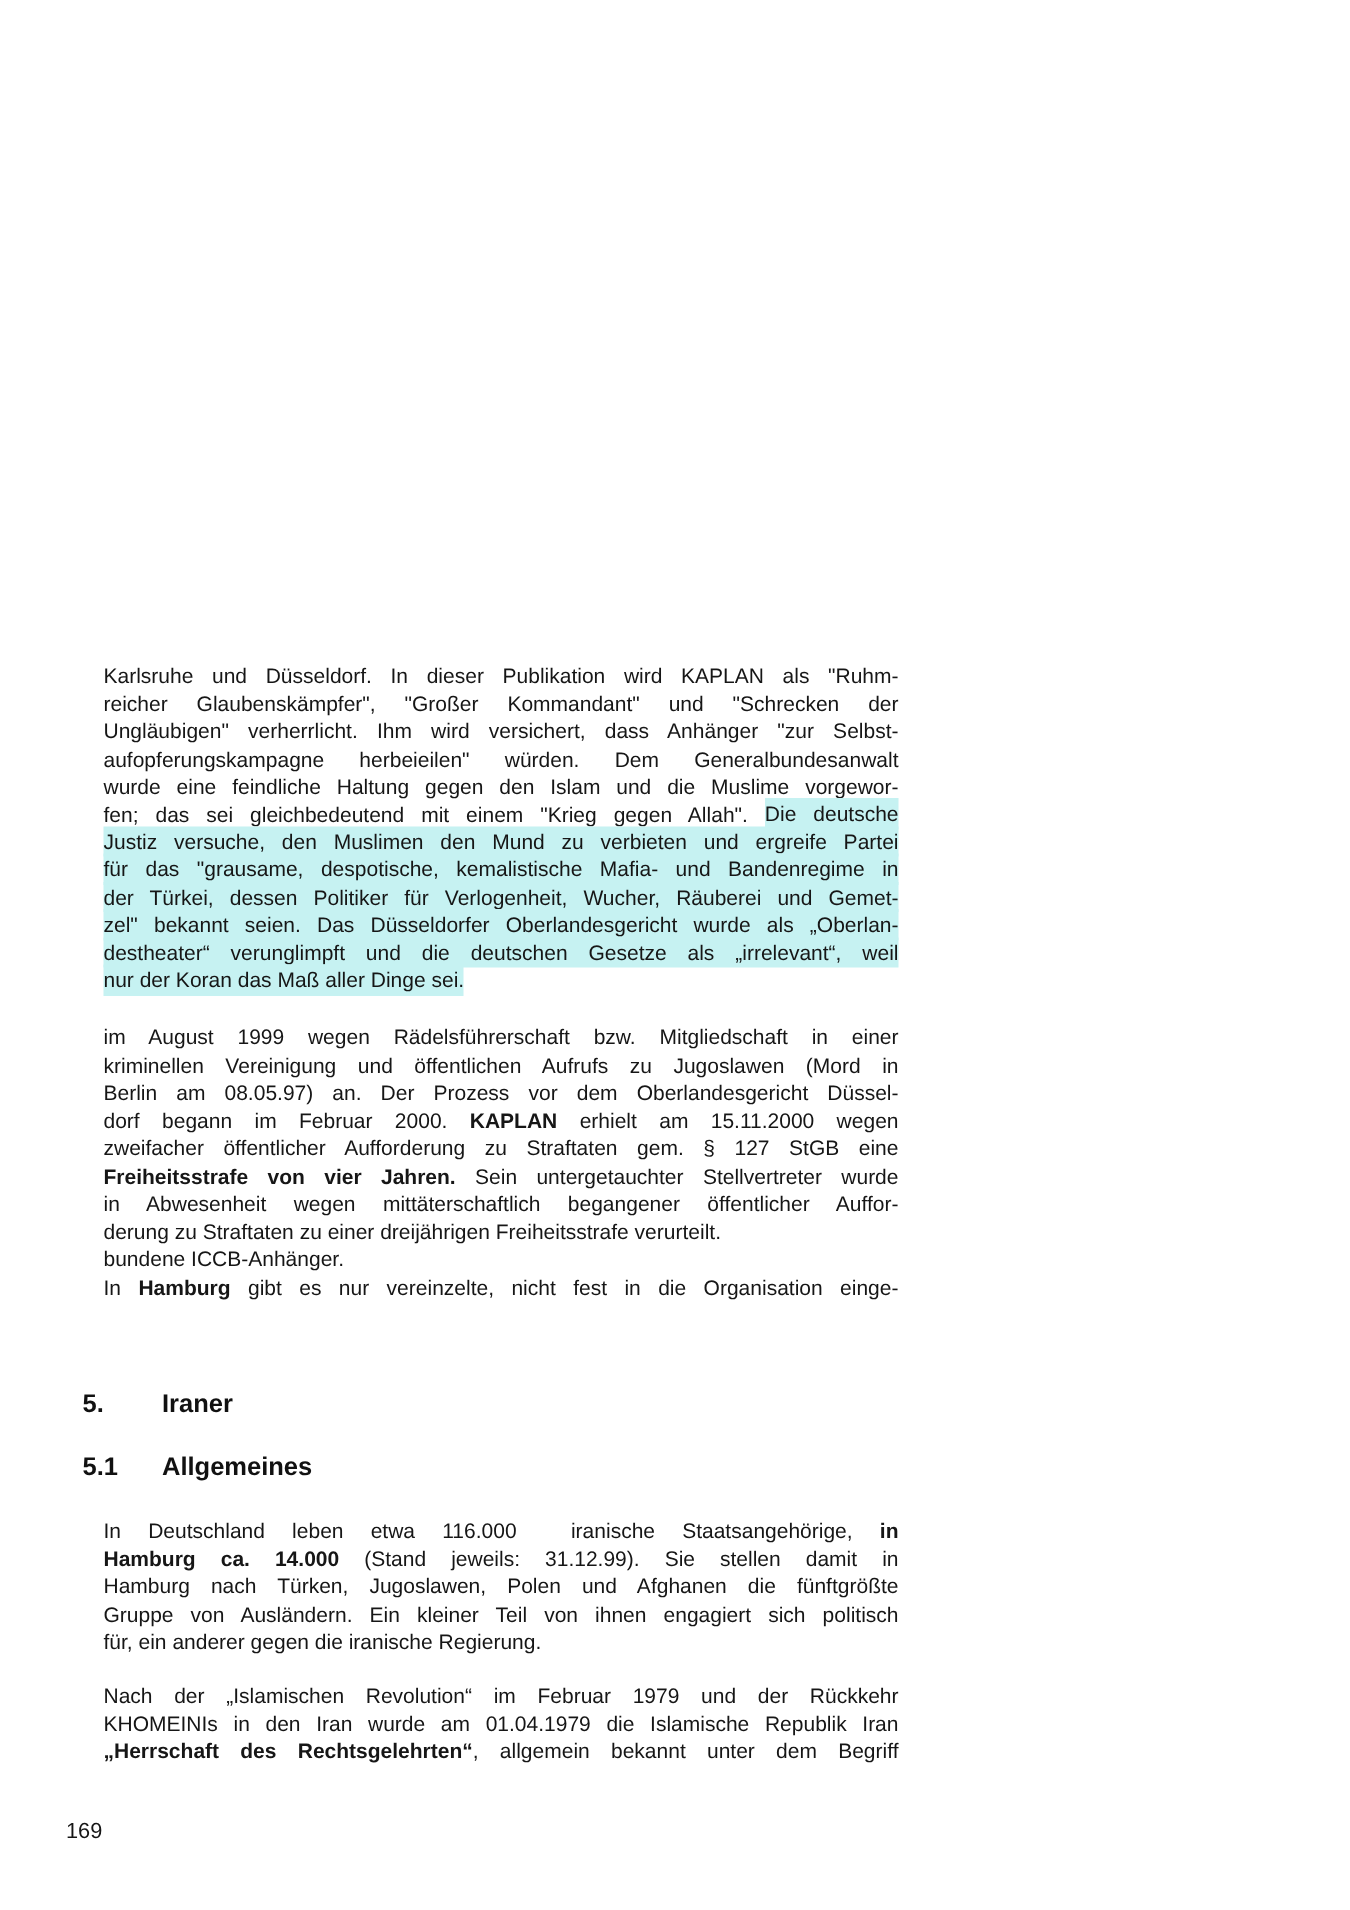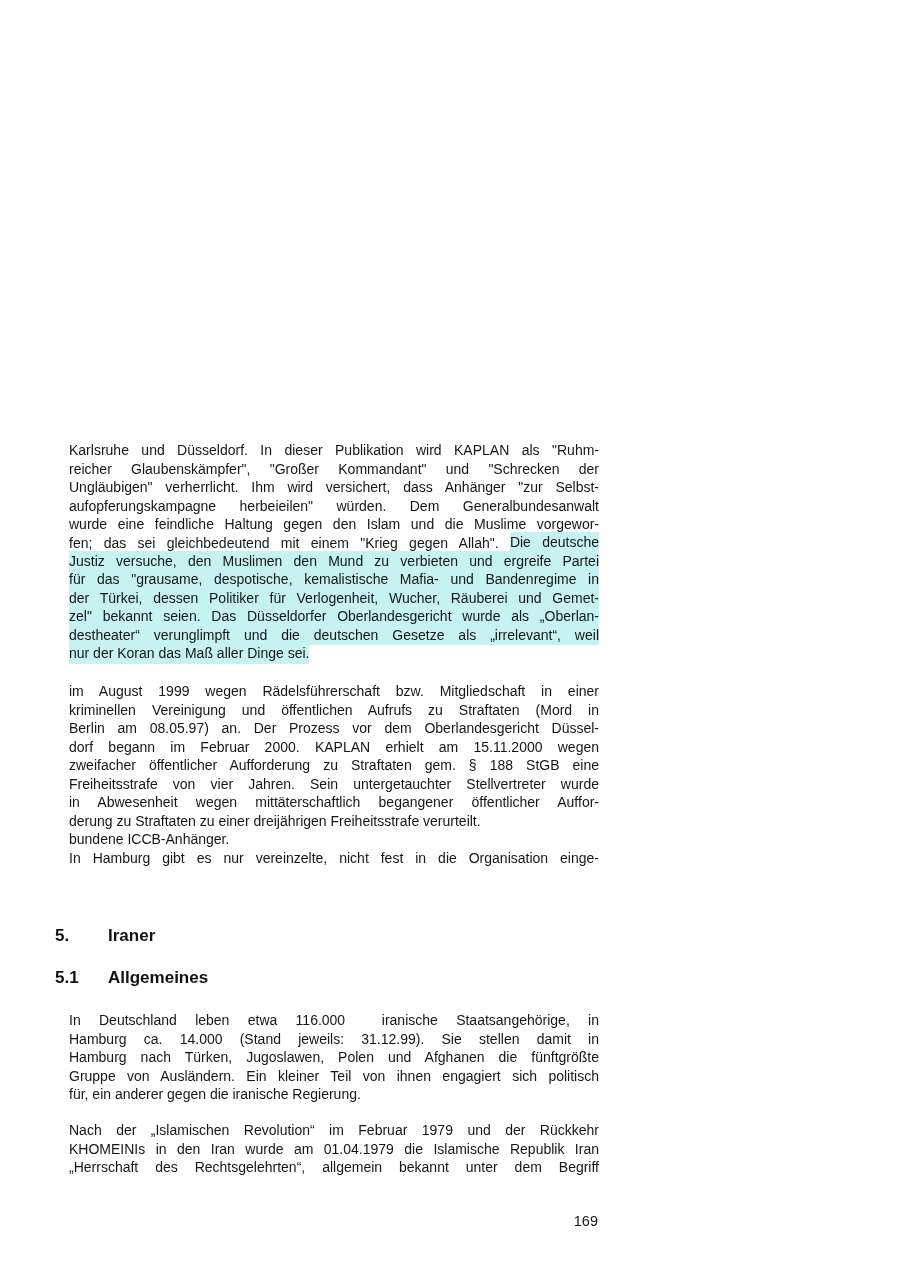--- a/index.html
+++ b/index.html
@@ -21,44 +21,44 @@
   }
   .line {
     text-align: justify;
     text-align-last: justify;
     text-justify: inter-word;
     white-space: normal;
   }
   .line.nojust {
     text-align-last: left;
   }
-  .b { font-weight: normal; }
+  .b { font-weight: bold; }
   .hl {
     background: var(--hl, #c6f2f2);
     padding: 2.3px 0 2.2px 0;
   }
   .heading {
     position: absolute;
     left: 55px;
     width: 530px;
     display: flex;
     font-weight: bold;
     font-size: 17px;
     line-height: 21px;
     color: #111111;
   }
   .heading .hnum {
     flex: 0 0 53px;
   }
   .page-number {
     position: absolute;
-    left: 68px;
+    left: 44px;
     width: 530px;
     top: 1212px;
-    text-align: right;
+    text-align: left;
     font-size: 14.5px;
     line-height: 18px;
   }
   #p1 { top: 441px; }
   #p2 { top: 682px; }
   #h5 { top: 925px; }
   #h51 { top: 967px; align-items: center; }
   #p3 { top: 1011px; }
   #p4 { top: 1121px; }
 </style>
@@ -77,24 +77,24 @@
       <div class="line"><span class="hl">Justiz versuche, den Muslimen den Mund zu verbieten und ergreife Partei</span></div>
       <div class="line"><span class="hl">für das "grausame, despotische, kemalistische Mafia- und Bandenregime in</span></div>
       <div class="line"><span class="hl">der Türkei, dessen Politiker für Verlogenheit, Wucher, Räuberei und Gemet-</span></div>
       <div class="line"><span class="hl">zel" bekannt seien. Das Düsseldorfer Oberlandesgericht wurde als „Oberlan-</span></div>
       <div class="line"><span class="hl">destheater“ verunglimpft und die deutschen Gesetze als „irrelevant“, weil</span></div>
       <div class="line nojust"><span class="hl">nur der Koran das Maß aller Dinge sei.</span></div>
     </div>
 
   <div id="p2" class="block">
       <div class="line"><span>im August 1999 wegen Rädelsführerschaft bzw. Mitgliedschaft in einer</span></div>
-      <div class="line"><span>kriminellen Vereinigung und öffentlichen Aufrufs zu Straftaten (Mord in</span></div>
+      <div class="line"><span>kriminellen Vereinigung und öffentlichen Aufrufs zu Jugoslawen (Mord in</span></div>
       <div class="line"><span>Berlin am 08.05.97) an. Der Prozess vor dem Oberlandesgericht Düssel-</span></div>
       <div class="line"><span>dorf begann im Februar 2000. </span><span class="b">KAPLAN</span><span> erhielt am 15.11.2000 wegen</span></div>
-      <div class="line"><span>zweifacher öffentlicher Aufforderung zu Straftaten gem. § 188 StGB eine</span></div>
+      <div class="line"><span>zweifacher öffentlicher Aufforderung zu Straftaten gem. § 127 StGB eine</span></div>
       <div class="line"><span class="b">Freiheitsstrafe von vier Jahren.</span><span> Sein untergetauchter Stellvertreter wurde</span></div>
       <div class="line"><span>in Abwesenheit wegen mittäterschaftlich begangener öffentlicher Auffor-</span></div>
       <div class="line nojust"><span>derung zu Straftaten zu einer dreijährigen Freiheitsstrafe verurteilt.</span></div>
       <div class="line nojust"><span>bundene ICCB-Anhänger.</span></div>
       <div class="line"><span>In </span><span class="b">Hamburg</span><span> gibt es nur vereinzelte, nicht fest in die Organisation einge-</span></div>
     </div>
 
   <div id="h5" class="heading">
     <span class="hnum">5.</span>
     <span class="hlabel">Iraner</span>

